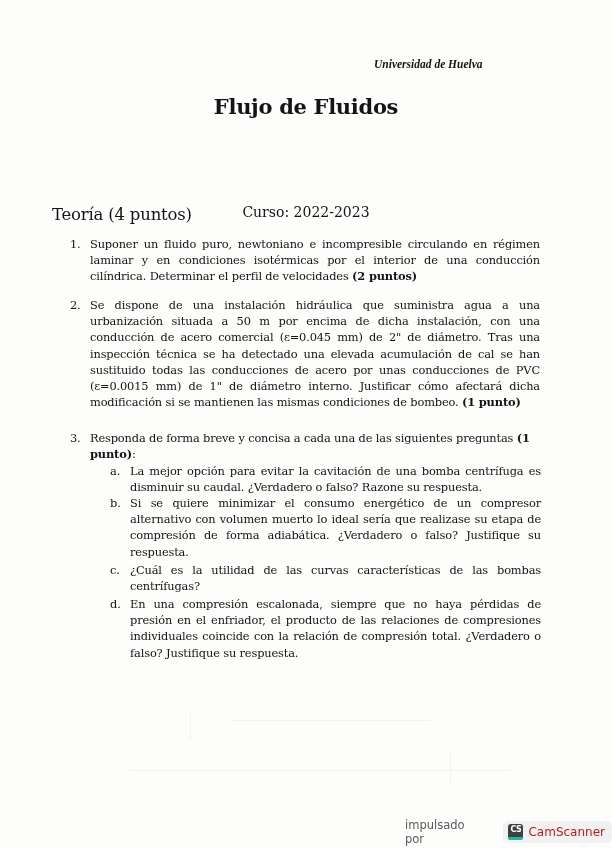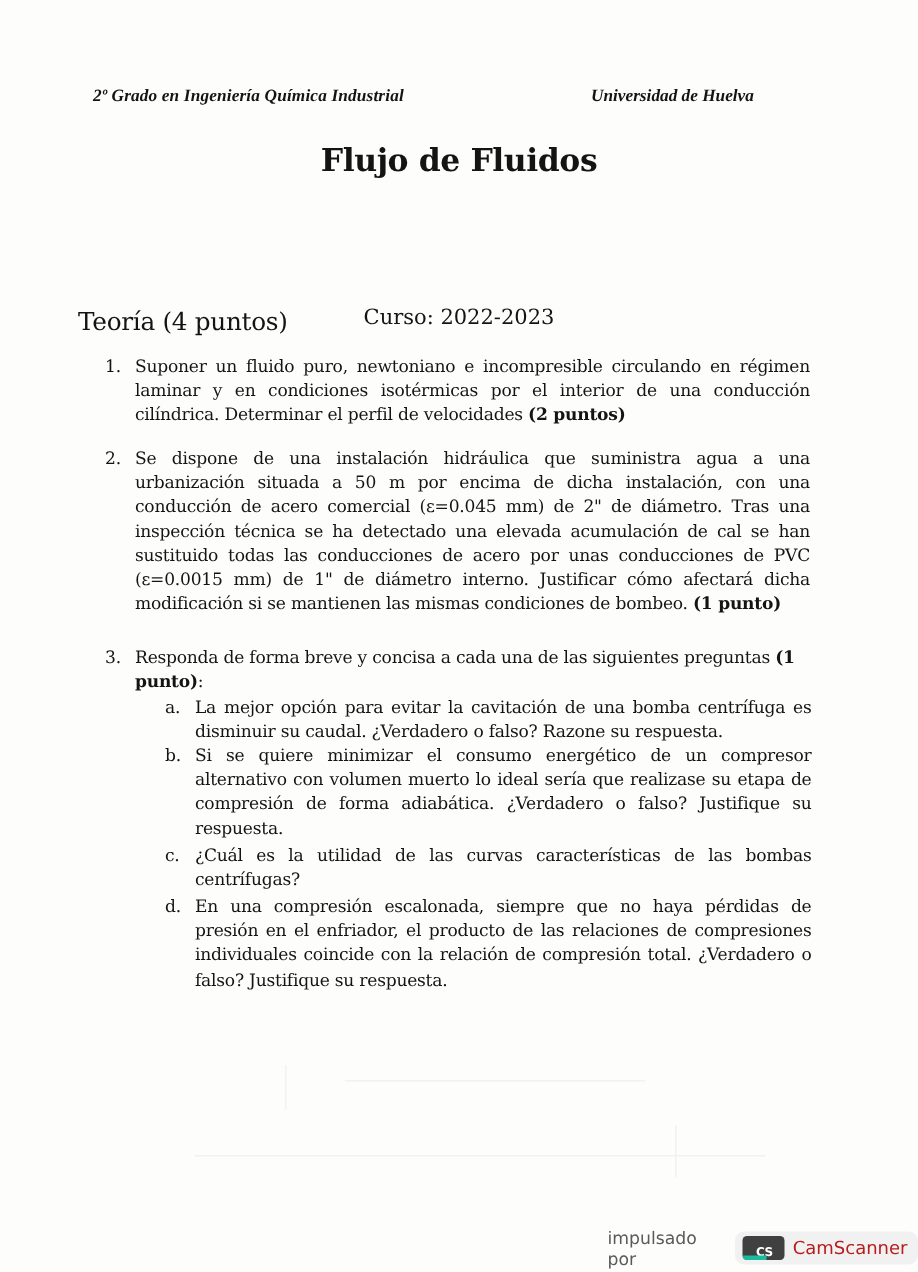--- a/index.html
+++ b/index.html
@@ -16,21 +16,21 @@
       position: absolute; left: 0; top: 0; width: 612px; height: 848px;
       background: #fdfdfc;
     }
     .header-left {
       position: absolute; left: 62px; top: 58px;
       font-family: "Liberation Serif", serif;
       font-style: italic; font-weight: bold; font-size: 11.5px;
       letter-spacing: 0.1px;
     }
     .header-right {
-      position: absolute; left: 394px; top: 58px;
+      position: absolute; left: 374px; top: 58px;
       font-family: "Liberation Serif", serif;
       font-style: italic; font-weight: bold; font-size: 11.5px;
     }
     .title {
       position: absolute; left: 0; width: 612px; top: 94px;
       text-align: center;
       font-family: "DejaVu Serif", serif;
       font-size: 21px; font-weight: bold; letter-spacing: -0.3px;
     }
     .subtitle {
@@ -79,42 +79,41 @@
       display: flex; align-items: center; gap: 24px;
     }
     .badge-text {
       font-family: "DejaVu Sans", sans-serif; font-size: 11.5px; color: #5a5a5a;
     }
     .badge {
       display: flex; align-items: center; gap: 5px;
       background: #f1f1f1; border-radius: 6px; padding: 3px 7px 3px 5px;
     }
     .cs-icon {
-      width: 28px; height: 16px; background: #404040; border-radius: 3px;
+      width: 15px; height: 16px; background: #404040; border-radius: 3px;
       position: relative; overflow: hidden;
-      display: flex; align-items: flex-end; justify-content: center;
+      display: flex; align-items: flex-start; justify-content: center;
     }
     .cs-icon span {
       font-family: "DejaVu Sans", sans-serif; font-weight: bold; color: #fff;
       font-size: 8px; line-height: 11px; letter-spacing: -0.5px;
     }
     .cs-icon::after {
       content: ""; position: absolute; left: 0; bottom: 0; width: 16px; height: 3px;
       background: #19bc9c;
     }
     .brand {
       font-family: "DejaVu Sans", sans-serif; font-size: 12px; color: #b91c1c;
     }
   </style>
 </head>
 <body>
 
 <div class="page">
 
-  <div class="header-left">2º Grado en Ingeniería Química Industrial</div>
   <div class="header-right">Universidad de Huelva</div>
 
   <div class="title">Flujo de Fluidos</div>
   <div class="course">Curso: 2022-2023</div>
 
   <div class="section-title">Teoría (4 puntos)</div>
 
   <div class="q" style="left:90px; top:236px; width:450px;">
     <span class="num">1.</span>
     <span>Suponer un fluido puro, newtoniano e incompresible circulando en régimen laminar y en condiciones isotérmicas por el interior de una conducción cilíndrica. Determinar el perfil de velocidades </span><b>(2 puntos)</b>

